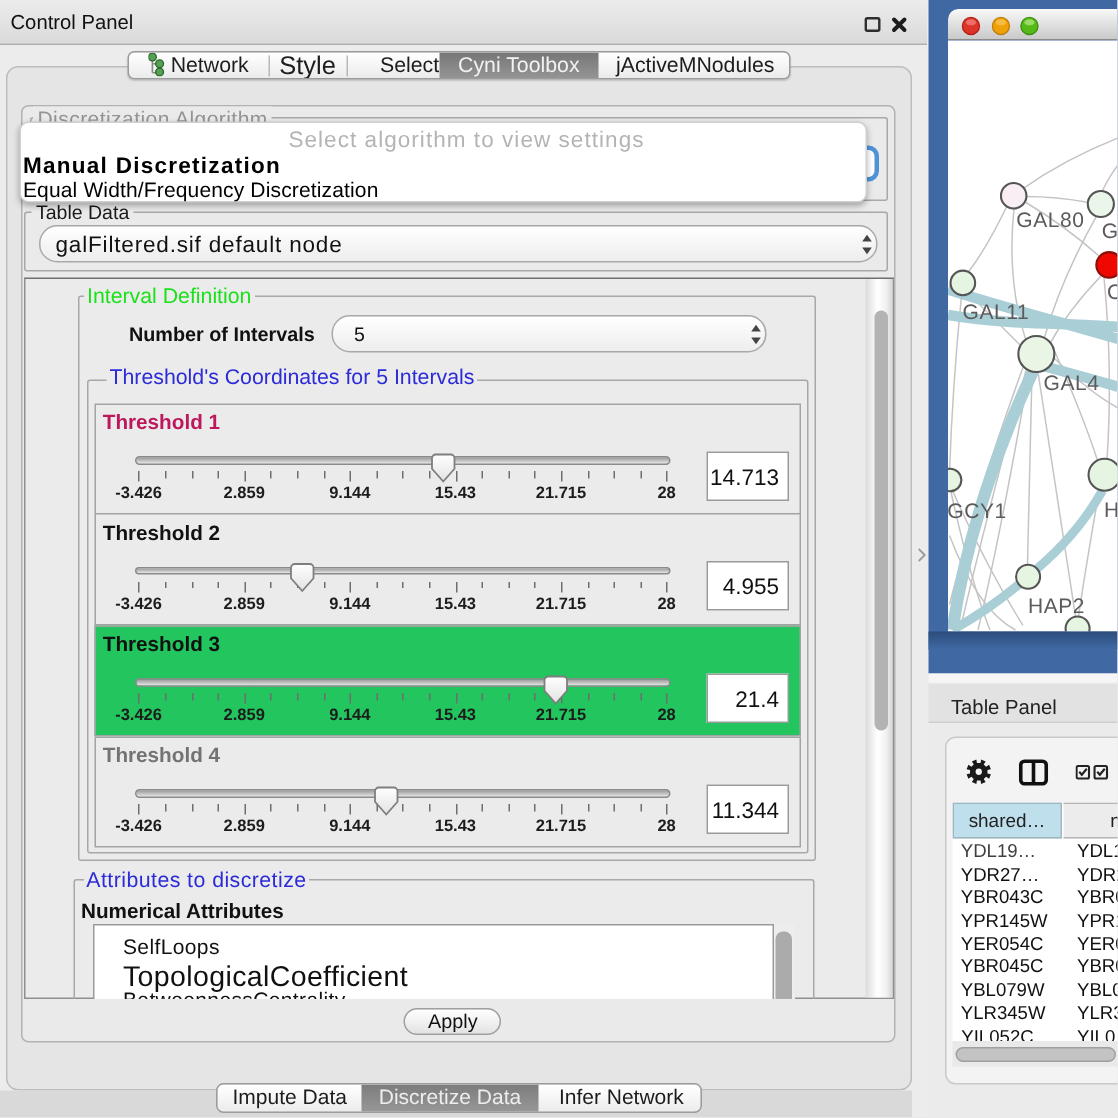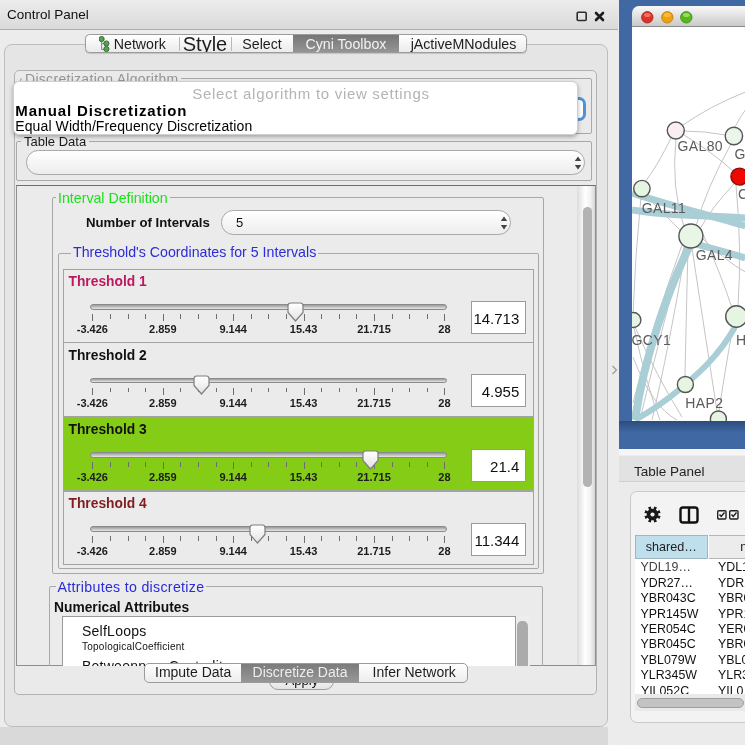--- a/index.html
+++ b/index.html
@@ -21,34 +21,35 @@
  background:#e5e5e5;border:1px solid #bdbdbd;border-radius:8px;"></div>
 <div class="abs" style="left:0;top:727px;width:618px;height:18px;background:#d9d9d9;"></div>
 <div class="abs" style="left:85px;top:33.5px;width:442px;height:19.8px;border:1px solid #9b9b9b;border-radius:4.5px;background:linear-gradient(#ffffff,#ebebeb);box-shadow:0 1px 1px rgba(0,0,0,0.15);overflow:hidden;">
     <div class="abs" style="left:0px;top:0;width:92.6px;height:19.8px;color:#1d1d1d;font-size:14.2px;font-weight:500;text-align:center;line-height:18.8px;"><svg style="vertical-align:-3px;margin-right:4px;" width="11" height="16" viewBox="0 0 11 16">
         <path d="M2.6,3 V13.5 M2.6,7.5 H7.4 M2.6,13.5 H7.4" stroke="#8a8a8a" stroke-width="1.1" fill="none"></path>
         <circle cx="2.6" cy="3" r="2.6" fill="#54a254" stroke="#2d672d" stroke-width="0.9"></circle>
         <circle cx="7.4" cy="7.5" r="2.6" fill="#54a254" stroke="#2d672d" stroke-width="0.9"></circle>
         <circle cx="7.4" cy="13" r="2.6" fill="#54a254" stroke="#2d672d" stroke-width="0.9"></circle>
       </svg>Network</div>
     <div class="abs" style="left:92.6px;top:2.5px;width:1px;height:14px;background:#b8b8b8;"></div>
-    <div class="abs" style="left:92.6px;top:0;width:52.80000000000001px;height:19.8px;color:#1d1d1d;font-size:20px;font-weight:500;text-align:center;line-height:18.8px;">Style</div>
+    <div class="abs" style="left:92.6px;top:0;width:52.80000000000001px;height:19.8px;color:#1d1d1d;font-size:17px;font-weight:500;text-align:center;line-height:18.8px;">Style</div>
     <div class="abs" style="left:145.4px;top:2.5px;width:1px;height:14px;background:#b8b8b8;"></div>
-    <div class="abs" style="left:145.4px;top:0;width:61.400000000000006px;height:19.8px;color:#1d1d1d;font-size:14.2px;font-weight:500;text-align:center;line-height:18.8px;">Select</div>
+    <div class="abs" style="left:145.4px;top:0;width:61.400000000000006px;height:19.8px;color:#1d1d1d;font-size:14.2px;font-weight:500;text-align:right;line-height:18.8px;">Select</div>
     <div class="abs" style="left:206.8px;top:0;width:106.19999999999999px;height:19.8px;background:linear-gradient(#767676,#989898);color:#f2f2f2;font-size:14.2px;font-weight:500;text-align:center;line-height:18.8px;">Cyni Toolbox</div>
     <div class="abs" style="left:313px;top:0;width:129px;height:19.8px;color:#1d1d1d;font-size:14.2px;font-weight:500;text-align:center;line-height:18.8px;">jActiveMNodules</div>
   </div>
 <div class="abs" style="left:13.7px;top:69.5px;width:583.5px;height:625px;
  background:#eaeaea;border:1px solid #b2b2b2;border-radius:5px;"></div>
 <div class="abs" style="left:20px;top:77.5px;width:572px;height:56px;border:1px solid #a8a8a8;border-radius:2px;"></div>
 <div class="abs" style="left:22px;top:70.5px;background:#eaeaea;padding:0 3px;font-size:14px;letter-spacing:0.3px;color:#949494;">Discretization Algorithm</div>
 <div class="abs" style="left:480px;top:96.5px;width:106px;height:24px;border:3px solid #4f93d6;border-radius:7px;background:#fff;"></div>
 <div class="abs" style="left:16.2px;top:141px;width:576px;height:40px;border:1px solid #a8a8a8;border-radius:2px;"></div>
 <div class="abs" style="left:21px;top:134px;background:#eaeaea;padding:0 3px;font-size:13px;color:#1a1a1a;">Table Data</div>
 <div class="abs" style="left:26px;top:150px;width:558.5px;height:24.5px;background:linear-gradient(#ffffff,#ededed);border:1px solid #a9a9a9;border-radius:12.25px;box-shadow:inset 0 1px 0 #fff;">
+    <div class="abs" style="left:10px;top:3.75px;font-size:15px;letter-spacing:0.55px;color:#111;white-space:nowrap;">galFiltered.sif default node</div>
     <svg class="abs" style="left:546.5px;top:5.25px;" width="8" height="14" viewBox="0 0 8 14">
       <path d="M4,0.5 L7.2,5 H0.8 Z" fill="#444"></path>
       <path d="M4,13.5 L7.2,9 H0.8 Z" fill="#444"></path>
     </svg>
   </div>
 <div class="abs" style="left:16.2px;top:184.5px;width:579.5px;height:481.5px;
  background:#ebebeb;border:1px solid #8f8f8f;border-top:1.5px solid #6f6f6f;"></div>
 <div class="abs" style="left:577px;top:186px;width:18px;height:479px;background:linear-gradient(90deg,#dcdcdc,#ffffff 45%,#f2f2f2 75%,#d6d6d6);"></div>
 <div class="abs" style="left:583px;top:207px;width:8.5px;height:280px;background:#b3b3b3;border-radius:4.5px;"></div>
 <div class="abs" style="left:51.5px;top:197.4px;width:492px;height:377px;border:1px solid #a8a8a8;border-radius:2px;"></div>
@@ -142,21 +143,21 @@
           <stop offset="0" stop-color="#ffffff"></stop>
           <stop offset="1" stop-color="#e2e2e2"></stop>
         </linearGradient>
       </defs>
       <path d="M3.5,1 h10 a2.5,2.5 0 0 1 2.5,2.5 v7 L8.5,19 L1,10.5 v-7 A2.5,2.5 0 0 1 3.5,1 Z" fill="url(#g_th)" stroke="#7e7e7e" stroke-width="1.2"></path>
     </svg>
     <div class="abs" style="left:407.3px;top:31.4px;width:55px;height:33px;background:#fff;border:1.5px solid #9a9a9a;">
       <div class="abs" style="right:6px;top:8px;font-size:15px;color:#111;">4.955</div>
     </div>
   </div>
-<div class="abs" style="left:63px;top:416.6px;width:470.5px;height:74.5px;border:1px solid #a3a3a3;background:#84cc16;">
+<div class="abs" style="left:63px;top:416.6px;width:470.5px;height:74.5px;border:1px solid #a3a3a3;background:#22c55e;">
     <div class="abs" style="left:4.5px;top:4.5px;font-size:13.8px;font-weight:700;color:#111;">Threshold 3</div>
     <div class="abs" style="left:26px;top:34.5px;width:357px;height:5.5px;border:1px solid #8a8a8a;border-radius:3px;background:linear-gradient(#9a9a9a,#e6e6e6);"></div>
     <div class="abs" style="left:28.4px;top:44.5px;width:1px;height:7px;background:#6e6e6e;"></div>
     <div class="abs" style="left:46.0px;top:44.5px;width:1px;height:4.5px;background:#6e6e6e;"></div>
     <div class="abs" style="left:63.6px;top:44.5px;width:1px;height:4.5px;background:#6e6e6e;"></div>
     <div class="abs" style="left:81.2px;top:44.5px;width:1px;height:4.5px;background:#6e6e6e;"></div>
     <div class="abs" style="left:98.8px;top:44.5px;width:1px;height:7px;background:#6e6e6e;"></div>
     <div class="abs" style="left:116.4px;top:44.5px;width:1px;height:4.5px;background:#6e6e6e;"></div>
     <div class="abs" style="left:134.0px;top:44.5px;width:1px;height:4.5px;background:#6e6e6e;"></div>
     <div class="abs" style="left:151.6px;top:44.5px;width:1px;height:4.5px;background:#6e6e6e;"></div>
@@ -186,21 +187,21 @@
           <stop offset="1" stop-color="#e2e2e2"></stop>
         </linearGradient>
       </defs>
       <path d="M3.5,1 h10 a2.5,2.5 0 0 1 2.5,2.5 v7 L8.5,19 L1,10.5 v-7 A2.5,2.5 0 0 1 3.5,1 Z" fill="url(#g_th)" stroke="#7e7e7e" stroke-width="1.2"></path>
     </svg>
     <div class="abs" style="left:407.3px;top:31.4px;width:55px;height:33px;background:#fff;border:1.5px solid #9a9a9a;">
       <div class="abs" style="right:6px;top:8px;font-size:15px;color:#111;">21.4</div>
     </div>
   </div>
 <div class="abs" style="left:63px;top:490.9px;width:470.5px;height:74.5px;border:1px solid #a3a3a3;background:#ebebeb;">
-    <div class="abs" style="left:4.5px;top:4.5px;font-size:13.8px;font-weight:700;color:#7f1d1d;">Threshold 4</div>
+    <div class="abs" style="left:4.5px;top:4.5px;font-size:13.8px;font-weight:700;color:#737373;">Threshold 4</div>
     <div class="abs" style="left:26px;top:34.5px;width:357px;height:5.5px;border:1px solid #8a8a8a;border-radius:3px;background:linear-gradient(#9a9a9a,#e6e6e6);"></div>
     <div class="abs" style="left:28.4px;top:44.5px;width:1px;height:7px;background:#6e6e6e;"></div>
     <div class="abs" style="left:46.0px;top:44.5px;width:1px;height:4.5px;background:#6e6e6e;"></div>
     <div class="abs" style="left:63.6px;top:44.5px;width:1px;height:4.5px;background:#6e6e6e;"></div>
     <div class="abs" style="left:81.2px;top:44.5px;width:1px;height:4.5px;background:#6e6e6e;"></div>
     <div class="abs" style="left:98.8px;top:44.5px;width:1px;height:7px;background:#6e6e6e;"></div>
     <div class="abs" style="left:116.4px;top:44.5px;width:1px;height:4.5px;background:#6e6e6e;"></div>
     <div class="abs" style="left:134.0px;top:44.5px;width:1px;height:4.5px;background:#6e6e6e;"></div>
     <div class="abs" style="left:151.6px;top:44.5px;width:1px;height:4.5px;background:#6e6e6e;"></div>
     <div class="abs" style="left:169.2px;top:44.5px;width:1px;height:7px;background:#6e6e6e;"></div>
@@ -234,30 +235,30 @@
     <div class="abs" style="left:407.3px;top:31.4px;width:55px;height:33px;background:#fff;border:1.5px solid #9a9a9a;">
       <div class="abs" style="right:6px;top:8px;font-size:15px;color:#111;">11.344</div>
     </div>
   </div>
 <div class="abs" style="left:16.2px;top:570px;width:578px;height:96px;overflow:hidden;">
  <div class="abs" style="left:33.1px;top:16px;width:493.7px;height:130px;border:1px solid #a8a8a8;border-radius:2px;"></div>
  <div class="abs" style="left:39.4px;top:9px;background:#ebebeb;padding:0 2px;font-size:14.2px;letter-spacing:0.3px;color:#2b2bd8;">Attributes to discretize</div>
  <div class="abs" style="left:37.8px;top:30px;font-size:13.8px;font-weight:700;color:#111;">Numerical Attributes</div>
  <div class="abs" style="left:45.8px;top:45.5px;width:453.7px;height:60px;background:#fff;border:1px solid #9a9a9a;">
    <div class="abs" style="left:19px;top:6.5px;font-size:14px;letter-spacing:0.25px;color:#111;">SelfLoops</div>
-   <div class="abs" style="left:19px;top:24px;font-size:10px;letter-spacing:0.25px;color:#111;">TopologicalCoefficient</div>
+   <div class="abs" style="left:19px;top:24px;font-size:19px;letter-spacing:0.25px;color:#111;">TopologicalCoefficient</div>
    <div class="abs" style="left:19px;top:41.5px;font-size:14px;letter-spacing:0.25px;color:#111;">BetweennessCentrality</div>
  </div>
  <div class="abs" style="left:499.5px;top:45.5px;width:14.5px;height:60px;background:#ededed;"></div>
  <div class="abs" style="left:501.3px;top:51px;width:10.5px;height:58px;background:#ababab;border-radius:5px;"></div>
 </div>
 <div class="abs" style="left:269.4px;top:672.3px;width:65px;height:17.5px;
  background:linear-gradient(#ffffff,#e3e3e3);border:1px solid #9f9f9f;border-radius:9px;
  font-size:13.2px;color:#111;text-align:center;line-height:16.5px;">Apply</div>
-<div class="abs" style="left:144.3px;top:663px;width:324.2px;height:19.5px;border:1px solid #9b9b9b;border-radius:5px;background:linear-gradient(#ffffff,#ececec);overflow:hidden;">
+<div class="abs" style="left:144.3px;top:722px;width:324.2px;height:19.5px;border:1px solid #9b9b9b;border-radius:5px;background:linear-gradient(#ffffff,#ececec);overflow:hidden;">
     <div class="abs" style="left:0.0px;top:0;width:95.69999999999999px;height:19.5px;color:#1d1d1d;font-size:14px;font-weight:500;text-align:center;line-height:17px;">Impute Data</div>
     <div class="abs" style="left:95.69999999999999px;top:0;width:118px;height:19.5px;background:linear-gradient(#7c7c7c,#9a9a9a);color:#ededed;font-size:14px;font-weight:500;text-align:center;line-height:17px;">Discretize Data</div>
     <div class="abs" style="left:213.7px;top:0;width:110.5px;height:19.5px;color:#1d1d1d;font-size:14px;font-weight:500;text-align:center;line-height:17px;">Infer Network</div>
   </div>
 <div class="abs" style="left:13.3px;top:80.8px;width:565px;height:54px;background:#ffffff;
  border:1px solid #d0d0d0;border-radius:6px;box-shadow:0 2px 4px rgba(0,0,0,0.3);z-index:50;">
  <div class="abs" style="left:178px;top:3.5px;font-size:15px;letter-spacing:0.7px;color:#b4b4b4;">Select algorithm to view settings</div>
  <div class="abs" style="left:1px;top:20.5px;font-size:15px;letter-spacing:0.85px;font-weight:700;color:#000;">Manual Discretization</div>
  <div class="abs" style="left:1px;top:36.5px;font-size:14px;letter-spacing:0.1px;color:#000;">Equal Width/Frequency Discretization</div>
 </div>

